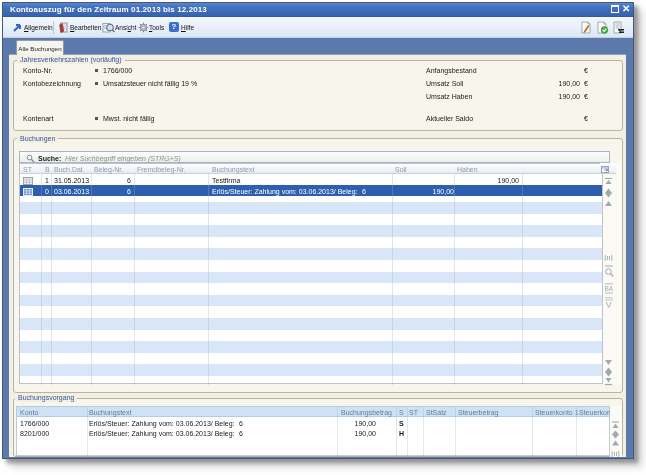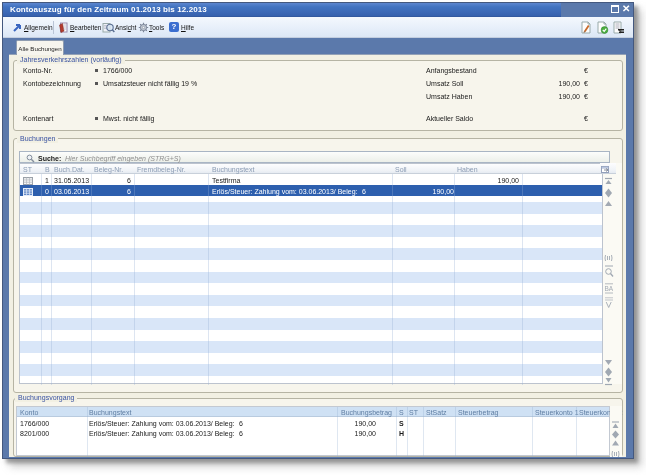--- a/index.html
+++ b/index.html
@@ -1,19 +1,19 @@
 <!DOCTYPE html>
 <html><head><meta charset="utf-8"><style>
 html,body{margin:0;padding:0;width:646px;height:475px;background:#fff;overflow:hidden;
 font-family:"Liberation Sans",sans-serif;-webkit-font-smoothing:antialiased;}
 *{box-sizing:border-box;}
 .abs{position:absolute;}
 #win{position:absolute;left:2px;top:2px;width:632px;height:457px;background:#5b79ab;
 border:1px solid #44587e;box-shadow:4px 4px 4px rgba(120,120,120,.7),8px 8px 8px rgba(150,150,150,.4);}
-#titlebar{position:absolute;left:0;top:0;width:558px;height:14px;
+#titlebar{position:absolute;left:0;top:0;width:630px;height:14px;
 background:linear-gradient(180deg,#5c86cf 0%,#4273c0 30%,#3c69b6 70%,#3661ad 100%);border-bottom:1px solid #33599f;text-align:right;}
 #title{position:absolute;left:7px;top:2px;color:#fff;font-size:8px;font-weight:bold;letter-spacing:.1px;}
 #btn-restore{position:absolute;left:608px;top:2px;width:8px;height:8px;border:1px solid #fff;border-top:2px solid #fff;}
 #btn-x{position:absolute;left:619px;top:0px;color:#fff;font-size:10px;font-weight:bold;}
 #toolbar{position:absolute;left:0;top:14px;width:630px;height:21px;
 background:linear-gradient(180deg,#f4f8fd 0%,#e7effa 55%,#dce7f5 100%);border-bottom:1px solid #c3cedf;}
 .mi{position:absolute;top:7px;font-size:6.5px;color:#111;}
 .mi u{text-decoration:underline;}
 #client{position:absolute;left:6px;top:51px;width:617px;height:403px;background:#f2f0e3;border-top:1px solid #93a1b6;}
 #tab{position:absolute;left:13px;top:37px;width:48px;height:15px;background:#f6f5ee;

